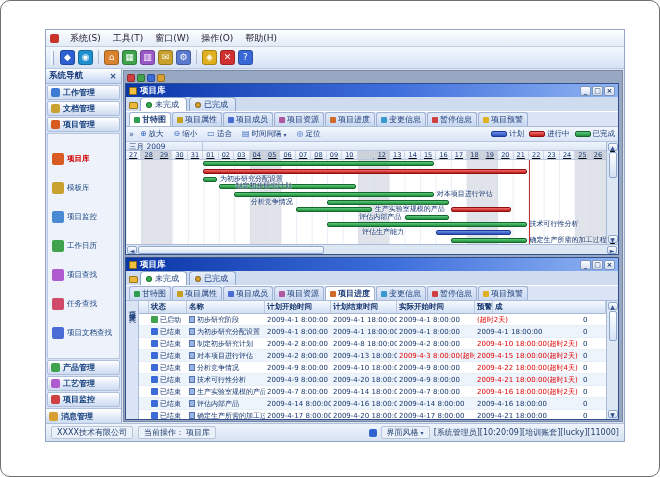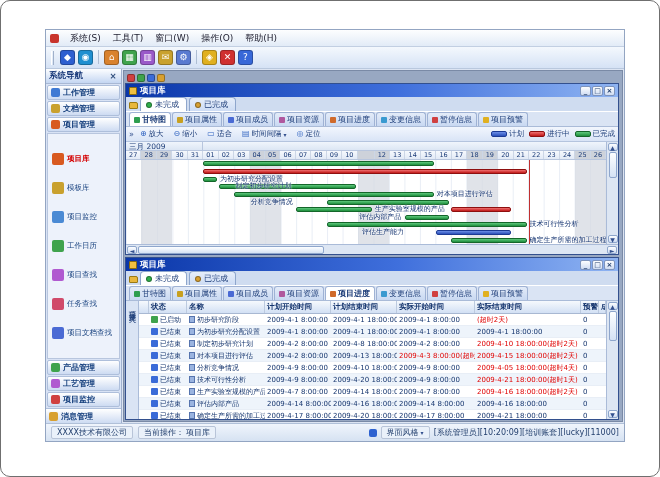--- a/index.html
+++ b/index.html
@@ -77,21 +77,21 @@
   .chev { color:#33508e; font-size:8px; cursor:default; }
   .gt-btns { display:flex; gap:2px; }
   .gt-btn { display:flex; gap:2px; align-items:center; padding:0 3px; border:1px solid transparent; border-radius:2px; cursor:default; }
   .gt-glyph { color:#2e62c0; font-size:8px; line-height:1; }
   .caret { font-size:6px; color:#33508e; }
   .legend { margin-left:auto; display:flex; gap:5px; align-items:center; }
   .lg-item { display:flex; gap:2px; align-items:center; }
   .lg-chip { width:16px; height:6px; border-radius:2px; }
 
   
-  .gantt-zone { flex:1; display:flex; min-height:0; background:#4d7c0f; }
+  .gantt-zone { flex:1; display:flex; min-height:0; background:#4d7c0f;text-decoration:underline; }
   .gantt-cols { flex:1; display:flex; flex-direction:column; min-width:0; }
   .g-months { height:9px; flex:none; display:flex; background:linear-gradient(#f0f5fc,#dce6f4); border-bottom:1px solid #b8c6de;
               font-size:7.5px; color:#1c3c78; }
   .g-mcell { border-right:1px solid #b8c6de; padding-left:3px; overflow:hidden; white-space:nowrap; line-height:9px; }
   .g-days { height:9px; flex:none; display:flex; background:linear-gradient(#f6f9fd,#e2eaf6); border-bottom:1px solid #b8c6de; }
   .g-dcell { font-size:6.5px; color:#1c3c78; text-align:center; border-right:1px solid #ccd6e6; line-height:9px; overflow:hidden; }
   .g-dcell.wk { background:#cdd2da; }
   .g-body { position:relative; flex:1; background:#fff; overflow:hidden; }
   .g-weekend { position:absolute; top:0; bottom:0; background:#d6dae2; opacity:.75; }
   .bar { position:absolute; height:5px; border-radius:2px; }
@@ -489,21 +489,20 @@
           <div class="table-zone">
             <div class="side-tab">项目文件夹</div>
             <div class="grid">
               <div class="grid-header" id="grid-header">
                   <div class="gh-cell" style="width: 10px;"></div>
                   <div class="gh-cell" style="width: 38px;">状态</div>
                   <div class="gh-cell" style="width: 78px;">名称</div>
                   <div class="gh-cell" style="width: 66px;">计划开始时间</div>
                   <div class="gh-cell" style="width: 66px;">计划结束时间</div>
                   <div class="gh-cell" style="width: 78px;">实际开始时间</div>
-                  <div class="gh-cell" style="width: 106px;">实际结束时间</div>
                   <div class="gh-cell" style="width: 18px;">预警</div>
                   <div class="gh-cell" style="flex: 1 1 0%;">成</div>
                 </div>
               <div class="grid-body" id="grid-body">
                   <div class="g-row">
                     <div class="g-cell" style="width: 10px;"></div>
                     <div class="g-cell" style="width: 38px;">
                       <span class="st-ico" style="background: rgb(63, 163, 77);"></span>
                       <span>已启动</span>
                     </div>
@@ -575,21 +574,21 @@
                       <span class="st-ico" style="background: rgb(58, 107, 216);"></span>
                       <span>已结束</span>
                     </div>
                     <div class="g-cell" style="width: 78px;">
                       <span class="nm-ico"></span>
                       <span>分析竞争情况</span>
                     </div>
                     <div class="g-cell" style="width: 66px;">2009-4-9 8:00:00</div>
                     <div class="g-cell" style="width: 66px;">2009-4-10 18:00:00</div>
                     <div class="g-cell" style="width: 78px;">2009-4-9 8:00:00</div>
-                    <div class="g-cell red" style="width: 106px;">2009-4-05 18:00:00(超时4天)</div>
+                    <div class="g-cell red" style="width: 106px;">2009-4-22 18:00:00(超时4天)</div>
                     <div class="g-cell" style="width: 18px;">0</div>
                     <div class="g-cell" style="flex: 1 1 0%;"></div>
                   </div>
                   <div class="g-row alt">
                     <div class="g-cell" style="width: 10px;"></div>
                     <div class="g-cell" style="width: 38px;">
                       <span class="st-ico" style="background: rgb(58, 107, 216);"></span>
                       <span>已结束</span>
                     </div>
                     <div class="g-cell" style="width: 78px;">

